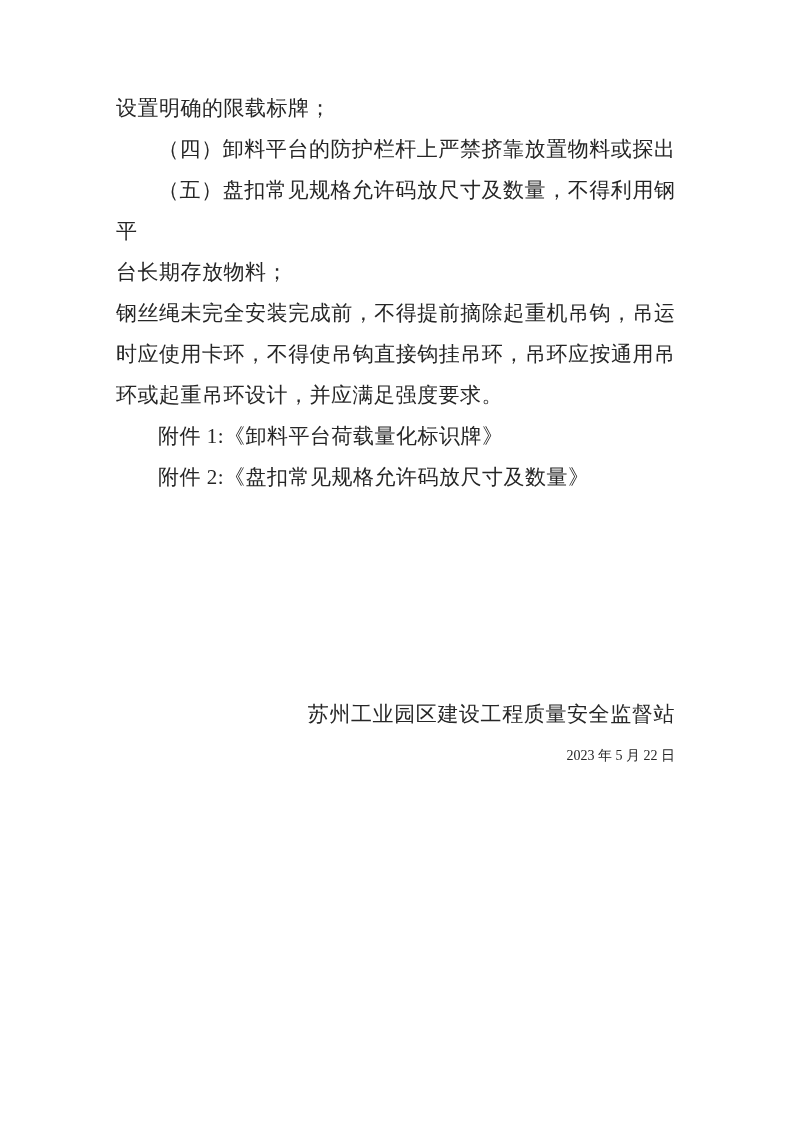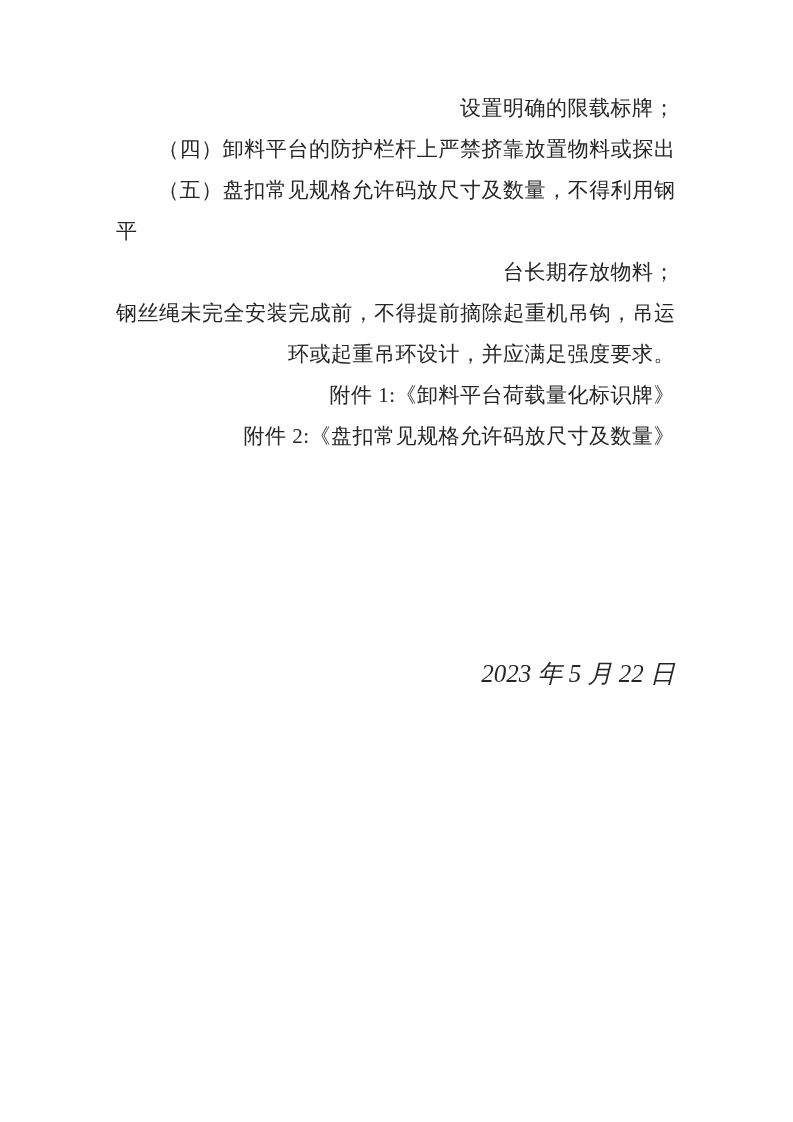--- a/index.html
+++ b/index.html
@@ -20,21 +20,21 @@
     position: absolute;
     left: 116px;
     top: 88px;
     width: 559px;
   }
   .ln {
     font-size: 21px;
     line-height: 41px;
     letter-spacing: 0.5px;
     white-space: nowrap;
-    text-align: right;
+    text-align: left;
   }
   
   .jfull {
     white-space: normal;
     letter-spacing: 0;
     text-align: justify;
     text-align-last: justify;
   }
   .indent {
     text-indent: 42px;
@@ -49,45 +49,46 @@
     margin-left: auto;
     width: fit-content;
   }
   .sig-org {
     font-size: 21px;
     line-height: 41px;
     letter-spacing: 0.6px;
     white-space: nowrap;
   }
   .sig-date {
-    font-size: 25px;
+    font-size: 14px;
     line-height: 42px;
-    text-align: center;
+    text-align: right;
     white-space: nowrap;
-    font-style: italic;
   }
 </style>
 </head>
 <body>
 
 <div class="page">
   <div class="content">
 
     <div class="body-text">
       <div class="ln">设置明确的限载标牌；</div>
       <div class="ln jfull indent">（四）卸料平台的防护栏杆上严禁挤靠放置物料或探出</div>
       <div class="ln jfull indent">（五）盘扣常见规格允许码放尺寸及数量，不得利用钢平</div>
       <div class="ln">台长期存放物料；</div>
       <div class="ln jfull">钢丝绳未完全安装完成前，不得提前摘除起重机吊钩，吊运</div>
+      <div class="ln jfull">时应使用卡环，不得使吊钩直接钩挂吊环，吊环应按通用吊</div>
       <div class="ln">环或起重吊环设计，并应满足强度要求。</div>
     </div>
 
     <div class="attachments">
       <div class="ln">附件 1:《卸料平台荷载量化标识牌》</div>
       <div class="ln">附件 2:《盘扣常见规格允许码放尺寸及数量》</div>
     </div>
 
     <div class="signature">
+      <div class="sig-org">苏州工业园区建设工程质量安全监督站</div>
       <div class="sig-date">2023 年 5 月 22 日</div>
     </div>
 
   </div>
 </div>
 
 </body></html>

